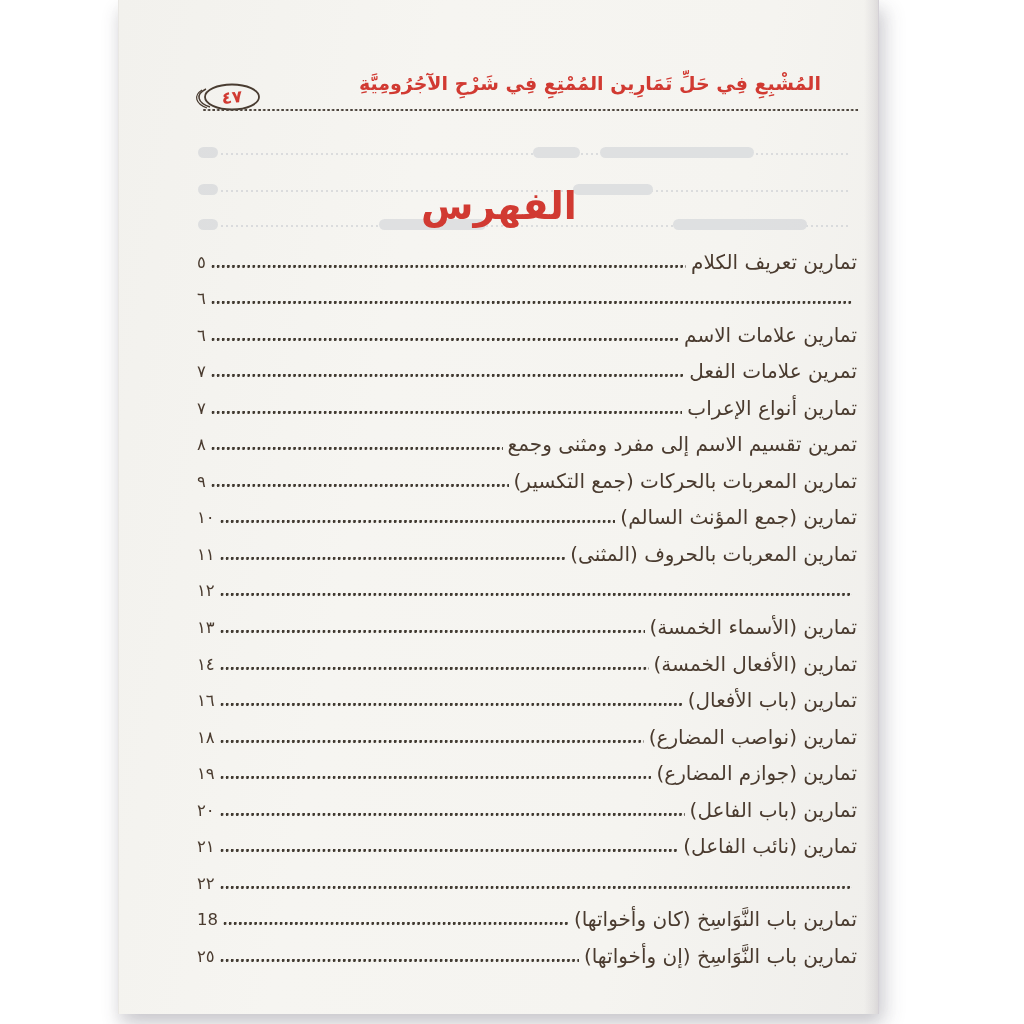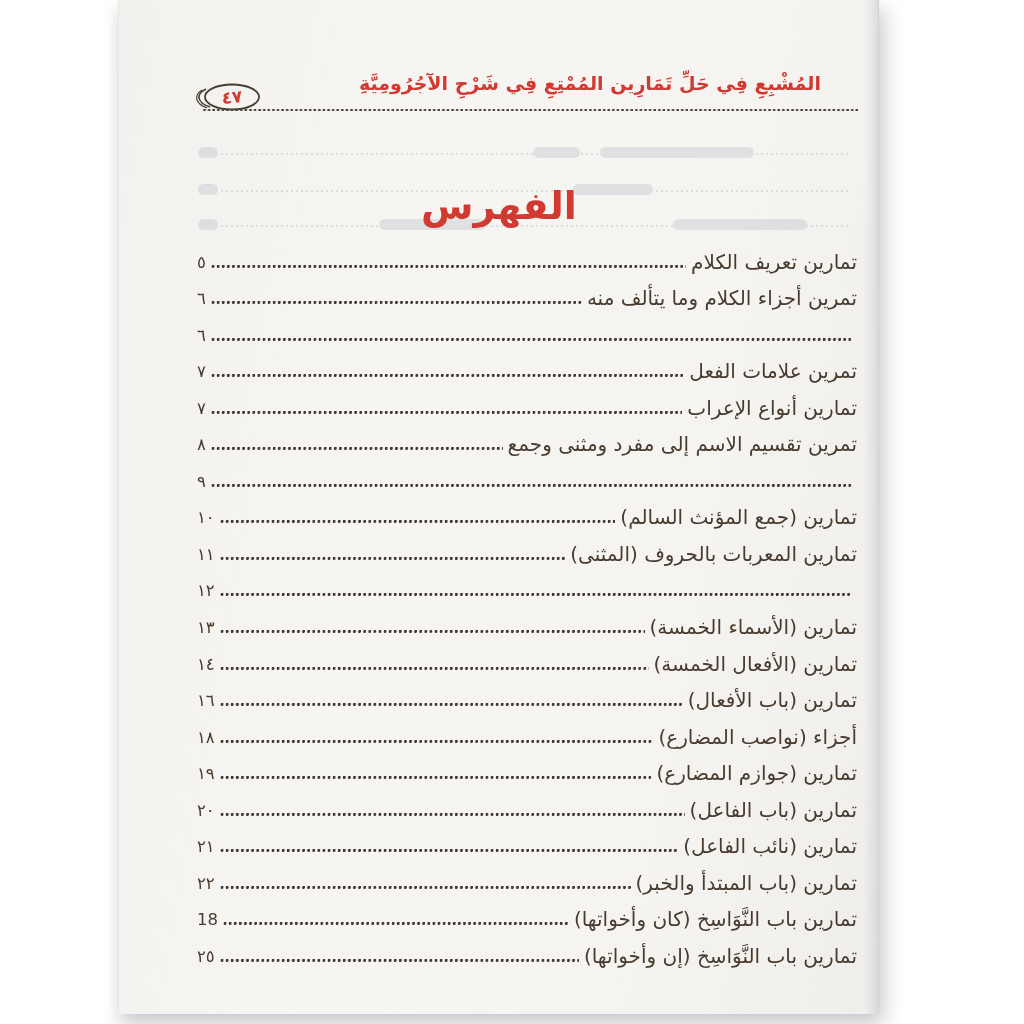--- a/index.html
+++ b/index.html
@@ -102,44 +102,45 @@
 
   <div class="toc-title">الفهرس</div>
 
   <div class="toc">
       <div class="row">
     <span class="t">تمارين تعريف الكلام</span>
     <span class="dots"></span>
     <span class="n">٥</span>
   </div>
       <div class="row">
-    <span class="t">تمرين أجزاء الكلام وما يتألف منه</span>
     <span class="dots"></span>
     <span class="n">٦</span>
   </div>
       <div class="row">
+    <span class="t">تمارين علامات الاسم</span>
     <span class="dots"></span>
     <span class="n">٦</span>
   </div>
       <div class="row">
     <span class="t">تمرين علامات الفعل</span>
     <span class="dots"></span>
     <span class="n">٧</span>
   </div>
       <div class="row">
     <span class="t">تمارين أنواع الإعراب</span>
     <span class="dots"></span>
     <span class="n">٧</span>
   </div>
       <div class="row">
     <span class="t">تمرين تقسيم الاسم إلى مفرد ومثنى وجمع</span>
     <span class="dots"></span>
     <span class="n">٨</span>
   </div>
       <div class="row">
+    <span class="t">تمارين المعربات بالحركات (جمع التكسير)</span>
     <span class="dots"></span>
     <span class="n">٩</span>
   </div>
       <div class="row">
     <span class="t">تمارين (جمع المؤنث السالم)</span>
     <span class="dots"></span>
     <span class="n">١٠</span>
   </div>
       <div class="row">
     <span class="t">تمارين المعربات بالحروف (المثنى)</span>
@@ -159,41 +160,40 @@
     <span class="t">تمارين (الأفعال الخمسة)</span>
     <span class="dots"></span>
     <span class="n">١٤</span>
   </div>
       <div class="row">
     <span class="t">تمارين (باب الأفعال)</span>
     <span class="dots"></span>
     <span class="n">١٦</span>
   </div>
       <div class="row">
-    <span class="t">أجزاء (نواصب المضارع)</span>
+    <span class="t">تمارين (نواصب المضارع)</span>
     <span class="dots"></span>
     <span class="n">١٨</span>
   </div>
       <div class="row">
     <span class="t">تمارين (جوازم المضارع)</span>
     <span class="dots"></span>
     <span class="n">١٩</span>
   </div>
       <div class="row">
     <span class="t">تمارين (باب الفاعل)</span>
     <span class="dots"></span>
     <span class="n">٢٠</span>
   </div>
       <div class="row">
     <span class="t">تمارين (نائب الفاعل)</span>
     <span class="dots"></span>
     <span class="n">٢١</span>
   </div>
       <div class="row">
-    <span class="t">تمارين (باب المبتدأ والخبر)</span>
     <span class="dots"></span>
     <span class="n">٢٢</span>
   </div>
       <div class="row">
     <span class="t">تمارين باب النَّوَاسِخ (كان وأخواتها)</span>
     <span class="dots"></span>
     <span class="n">18</span>
   </div>
       <div class="row">
     <span class="t">تمارين باب النَّوَاسِخ (إن وأخواتها)</span>

